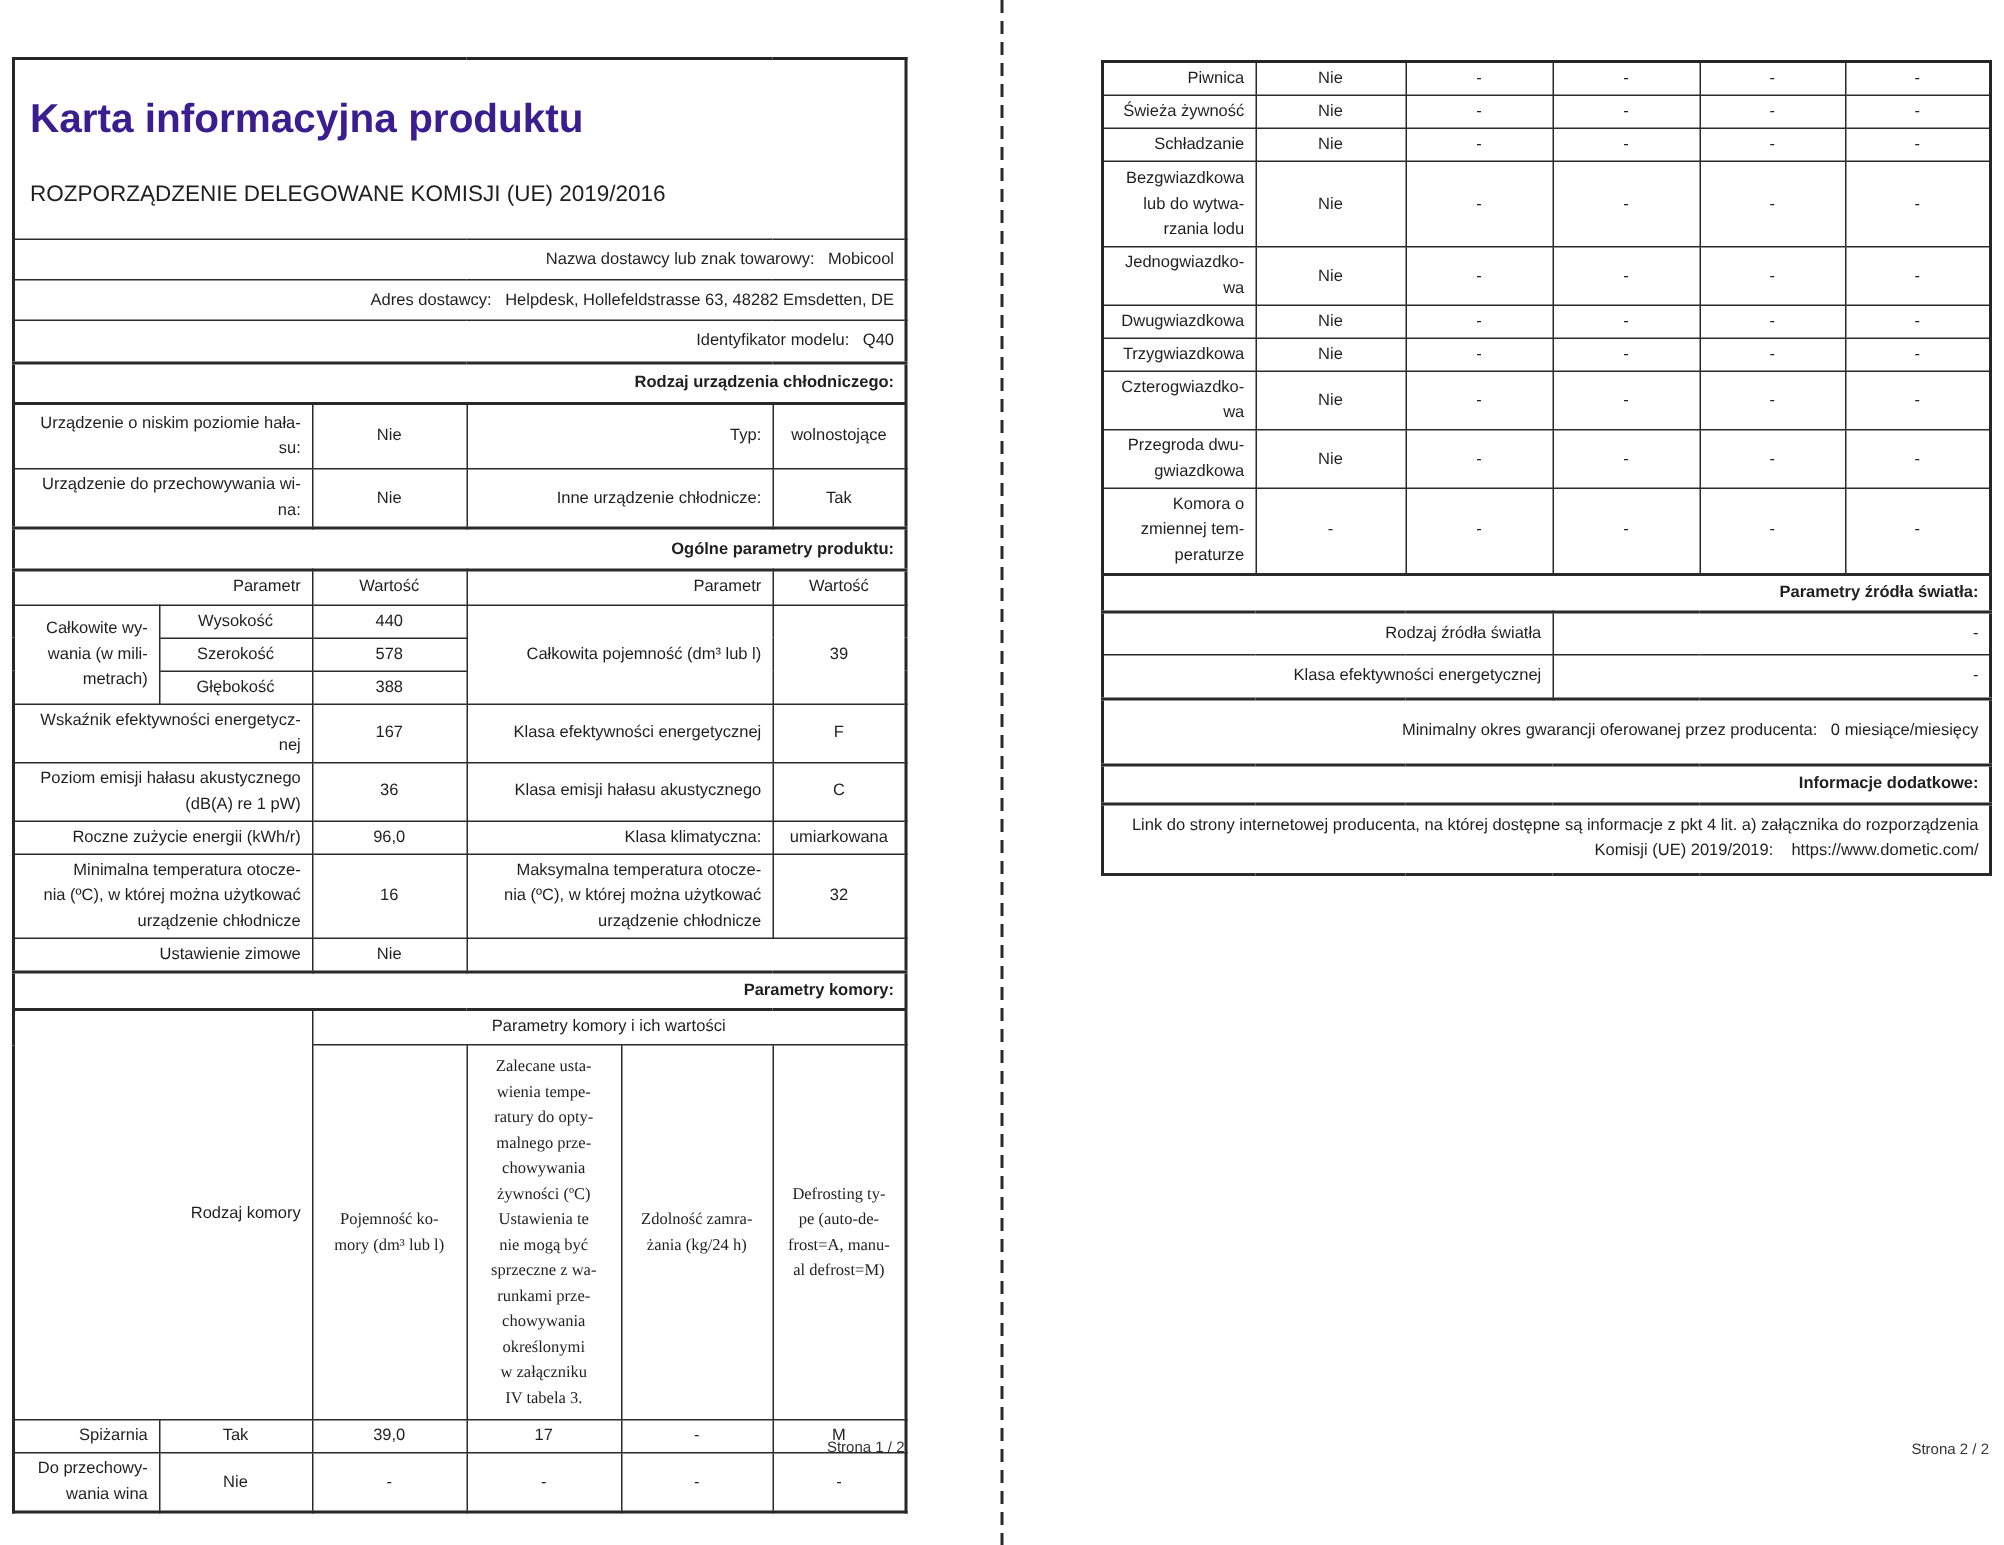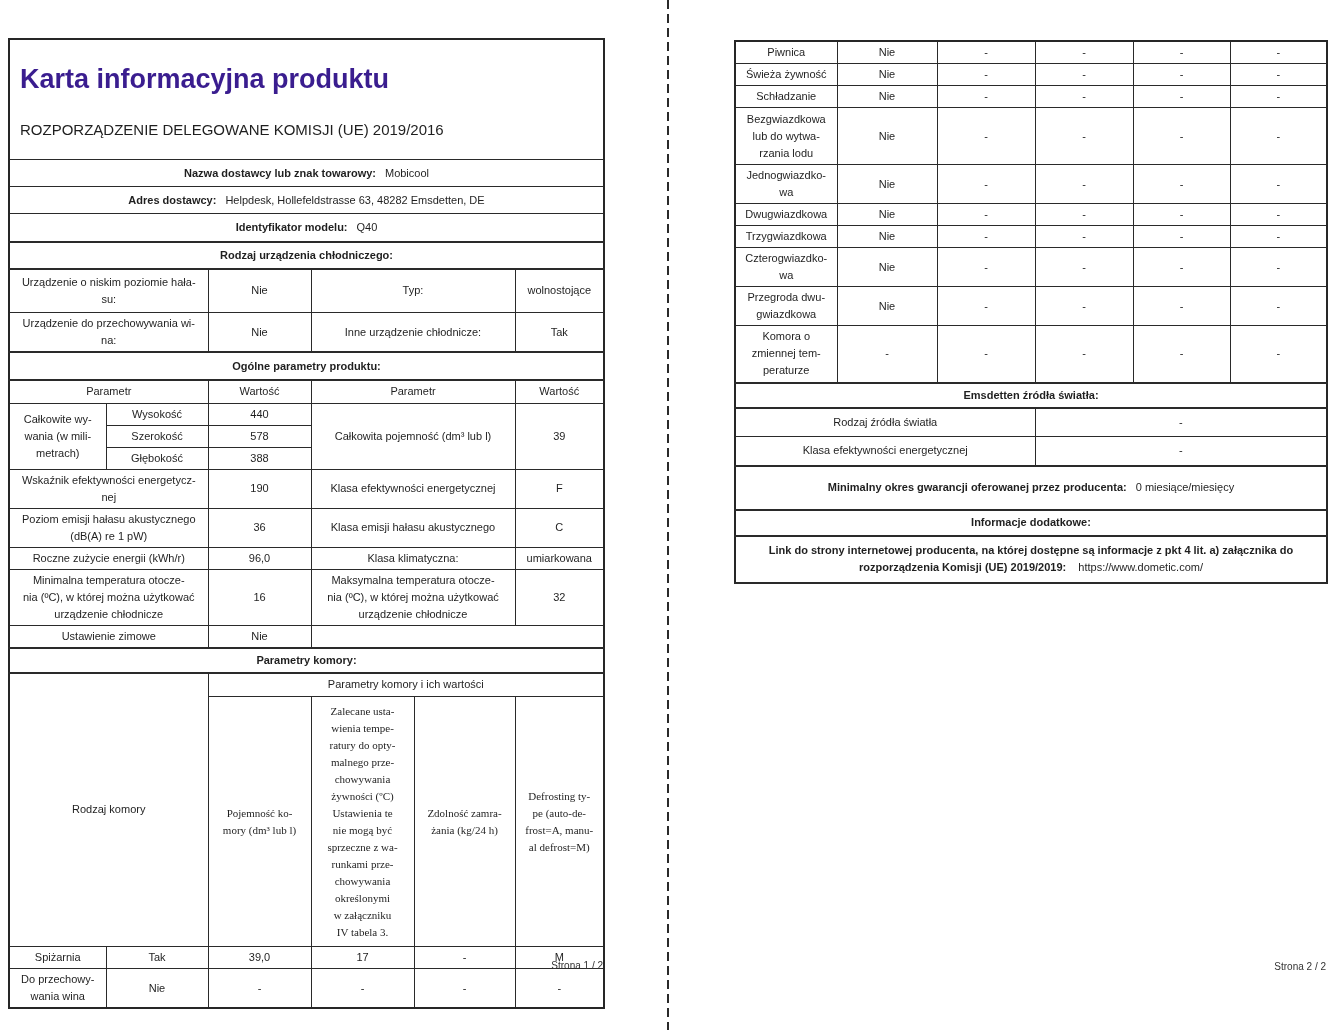--- a/index.html
+++ b/index.html
@@ -13,23 +13,23 @@
     position:absolute;border:2px solid #262626;
     font-size:11px;line-height:17px;
   }
   #p1-table{left:8px;top:38px;width:595px;}
   #p2-table{left:734px;top:40px;width:592px;}
   td{
     border:1px solid #2a2a2a;padding:2px 7px;vertical-align:middle;
     white-space:pre-line;overflow:hidden;
   }
   td.val{text-align:center;}
-  td.lbl{text-align:center;}
+  td.lbl{text-align:right;}
   tr.section>td{border-top-width:2px;border-bottom-width:2px;font-weight:bold;}
-  .b{font-weight:bold;}
+  .b{font-weight:normal;}
   .v{margin-left:9px;font-weight:normal;}
   .titlecell{vertical-align:top;padding:7px 10px 4px 10px;}
   .doc-title{color:#3a1d8f;font-size:27px;font-weight:bold;line-height:30px;letter-spacing:0px;}
   .doc-subtitle{margin-top:10px;font-size:15px;color:#1f1f1f;font-weight:normal;}
   .chamber-head{text-align:center;vertical-align:middle;font-family:Liberation Serif, serif;}
   .footer{
     position:absolute;font-size:10px;color:#333;text-align:right;width:120px;
   }
   #footer1{top:960px;left:483px;}
   #footer2{top:961px;left:1206px;}
@@ -108,21 +108,21 @@
         <td class="val">Szerokość</td>
         <td class="val">578</td>
       </tr>
       <tr style="height:21px">
         <td class="val">Głębokość</td>
         <td class="val">388</td>
       </tr>
       <tr style="height:39px">
         <td colspan="2" class="lbl">Wskaźnik efektywności energetycz-
 nej</td>
-        <td class="val">190</td>
+        <td class="val">167</td>
         <td colspan="2" class="lbl">Klasa efektywności energetycznej</td>
         <td class="val">F</td>
       </tr>
       <tr style="height:39px">
         <td colspan="2" class="lbl">Poziom emisji hałasu akustycznego
 (dB(A) re 1 pW)</td>
         <td class="val">36</td>
         <td colspan="2" class="lbl">Klasa emisji hałasu akustycznego</td>
         <td class="val">C</td>
       </tr>
@@ -292,21 +292,21 @@
         <td class="lbl">Komora o
 zmiennej tem-
 peraturze</td>
         <td class="val">-</td>
         <td class="val">-</td>
         <td class="val">-</td>
         <td class="val">-</td>
         <td class="val">-</td>
       </tr>
       <tr class="section" style="height:25px">
-        <td colspan="6" class="lbl">Emsdetten źródła światła:</td>
+        <td colspan="6" class="lbl">Parametry źródła światła:</td>
       </tr>
       <tr style="height:29px">
         <td colspan="3" class="lbl">Rodzaj źródła światła</td>
         <td colspan="3" class="lbl">-</td>
       </tr>
       <tr style="height:29px">
         <td colspan="3" class="lbl">Klasa efektywności energetycznej</td>
         <td colspan="3" class="lbl">-</td>
       </tr>
       <tr class="section" style="height:44px">

